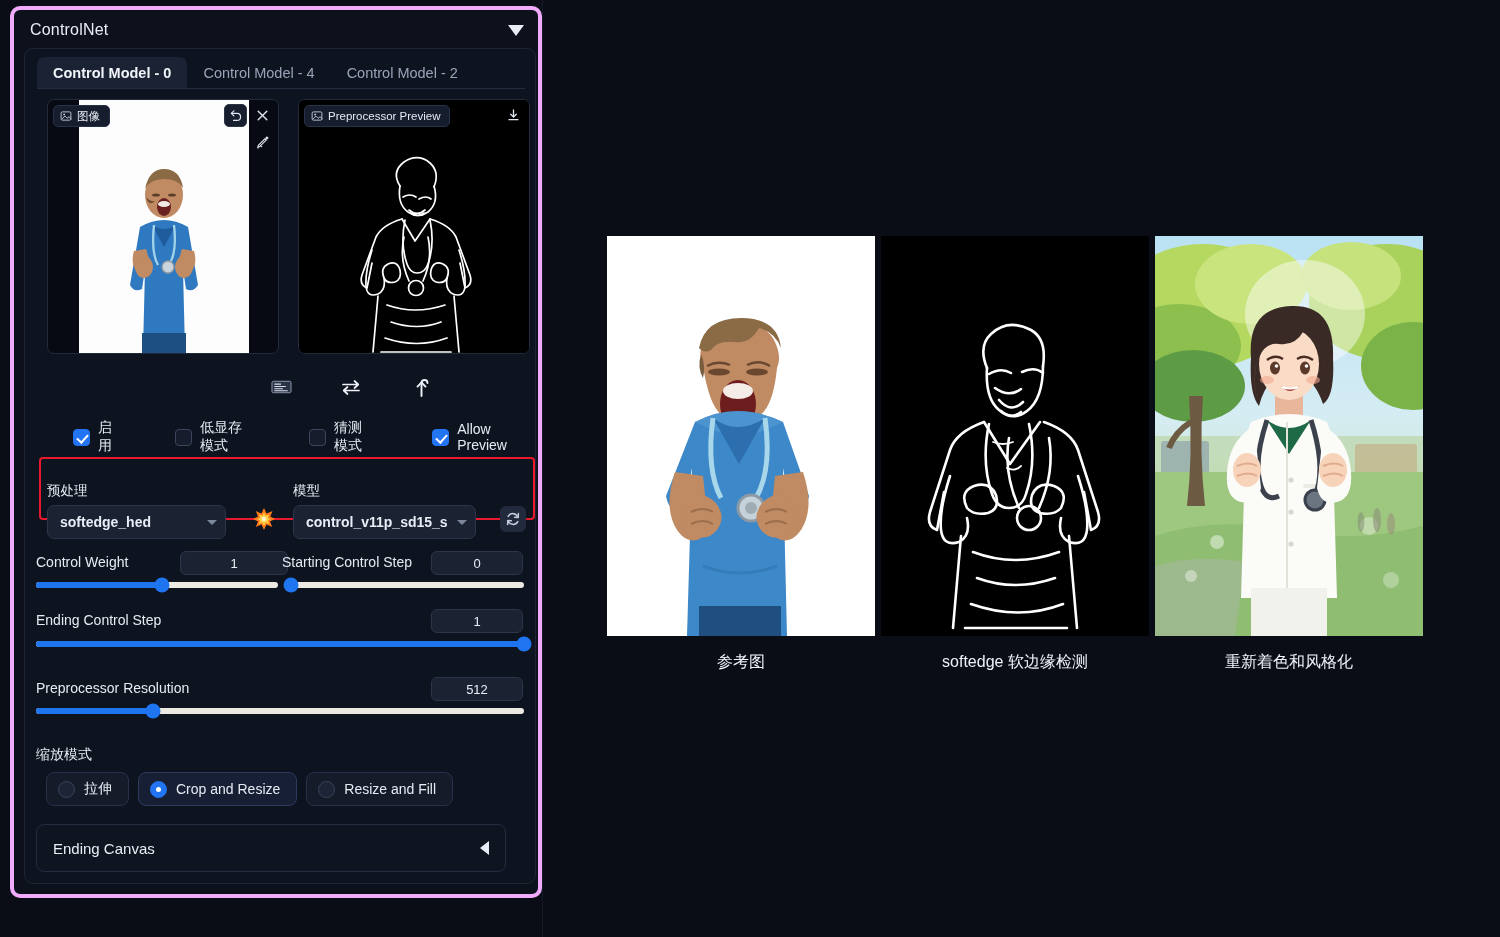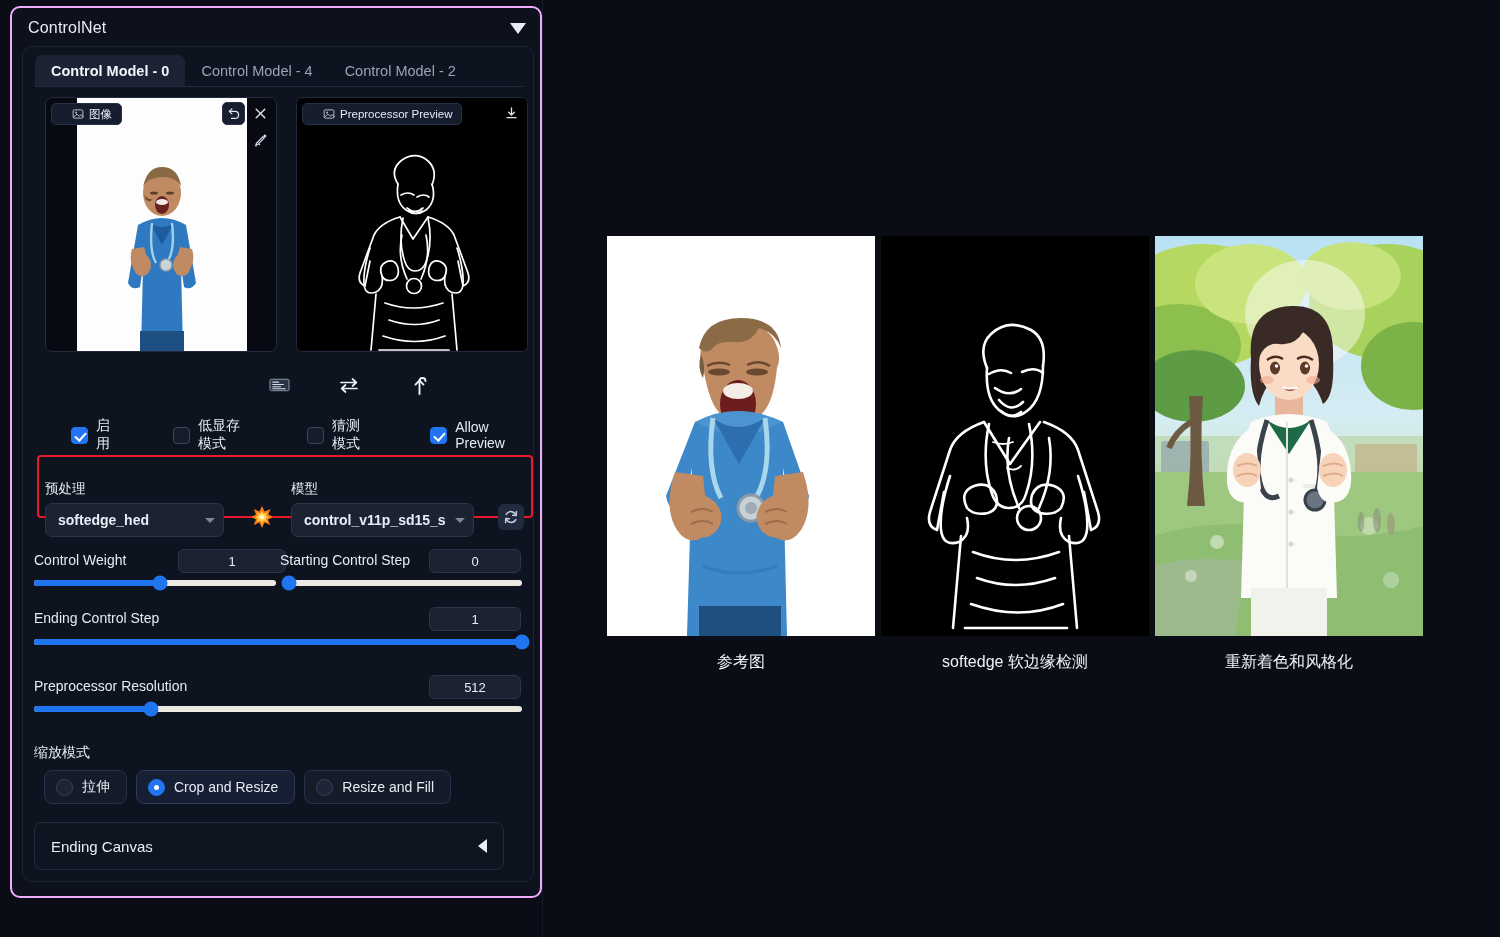--- a/index.html
+++ b/index.html
@@ -8,21 +8,21 @@
     background: #0a0d16;
     font-family: "Liberation Sans", sans-serif;
     overflow: hidden;
   }
   #root { position: relative; width: 1500px; height: 937px; background: #0a0d16; }
 
   
   .cn-panel {
     position: absolute; left: 10px; top: 6px; width: 532px; height: 892px;
     background: #0d111c;
-    border: 2px solid #f0abfc;
+    border: 4px solid #f0abfc;
     border-radius: 10px;
   }
   .cn-header {
     position: absolute; left: 0; top: 0; width: 100%; height: 40px;
     display: flex; align-items: center; justify-content: space-between;
     padding: 0 14px 0 16px;
   }
   .cn-title { color: #e8ecf5; font-size: 16px; letter-spacing: .2px; }
   .caret-down {
     width: 0; height: 0; border-left: 8px solid transparent;
@@ -50,21 +50,21 @@
   .img-box {
     position: absolute; top: 0; width: 232px; height: 255px;
     border: 1px solid #222a3c; border-radius: 7px; overflow: hidden;
     background: #070a12;
   }
   .img-box.left { left: 0; }
   .img-box.right { left: 251px; background: #05070c; }
 
   .tag {
     position: absolute; left: 5px; top: 5px; height: 22px; z-index: 6;
-    display: flex; align-items: center; gap: 5px; padding: 0 9px 0 20px;
+    display: flex; align-items: center; gap: 5px; padding: 0 9px 0 6px;
     background: #161d2d; border: 1px solid #28314a; border-radius: 5px;
     color: #e6eaf3; font-size: 11.5px; white-space: nowrap;
   }
   .tag svg { display: block; }
 
   .corner-btns { position: absolute; right: 4px; top: 4px; z-index: 6; display: flex; gap: 4px; }
   .cbtn {
     width: 23px; height: 23px; border-radius: 5px; background: #171e2e;
     border: 1px solid #2b3346; display: flex; align-items: center; justify-content: center;
     cursor: pointer;

